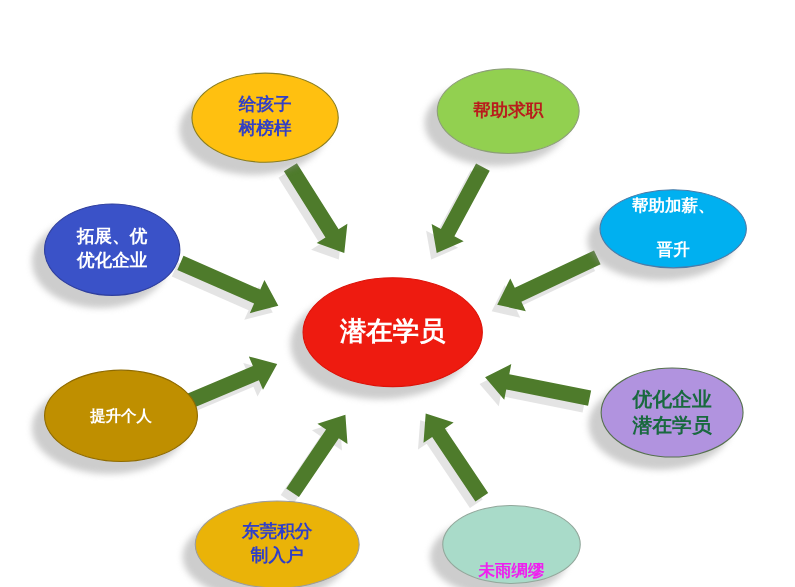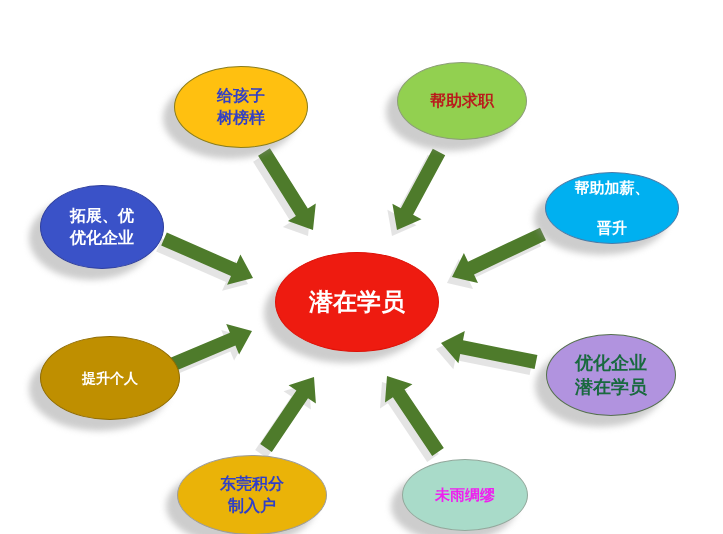--- a/index.html
+++ b/index.html
@@ -73,21 +73,21 @@
         <div class="line">帮助求职</div>
       </div>
       <div class="node" style="left: 545px; top: 172px; width: 132px; height: 70px; background: rgb(0, 176, 240); border: 1.5px solid rgb(75, 123, 168); color: rgb(255, 255, 255); font-size: 15px; gap: 19px;">
         <div class="line">帮助加薪、</div>
         <div class="line">晋升</div>
       </div>
       <div class="node" style="left: 546px; top: 334px; width: 128px; height: 80px; background: rgb(177, 147, 223); border: 1.5px solid rgb(86, 113, 79); color: rgb(25, 105, 63); font-size: 18px;">
         <div class="line">优化企业</div>
         <div class="line">潜在学员</div>
       </div>
-      <div class="node" style="left: 402px; top: 459px; width: 124px; height: 70px; background: rgb(169, 219, 201); border: 1.5px solid rgb(147, 168, 156); color: rgb(239, 31, 239); font-size: 15px;">
+      <div class="node" style="left: 402px; top: 459px; width: 124px; height: 70px; background: rgb(169, 219, 201); border: 1.5px solid rgb(147, 168, 156); color: rgb(239, 31, 239); font-size: 15px; justify-content: flex-end;">
         <div class="line">未雨绸缪</div>
       </div>
       <div class="node" style="left: 177px; top: 455px; width: 148px; height: 78px; background: #eab308; border: 1.5px solid rgb(156, 156, 156); color: rgb(47, 63, 200); font-size: 16px;">
         <div class="line">东莞积分</div>
         <div class="line">制入户</div>
       </div>
       <div class="node" style="left: 40px; top: 336px; width: 138px; height: 82px; background: rgb(191, 143, 0); border: 1.5px solid rgb(143, 107, 0); color: rgb(255, 255, 255); font-size: 14px; gap: 20px;">
         <div class="line">提升个人</div>
       </div>
       <div class="node" style="left: 40px; top: 185px; width: 122px; height: 82px; background: rgb(58, 82, 200); border: 1.5px solid rgb(47, 63, 158); color: #ffffff; font-size: 16px;">

